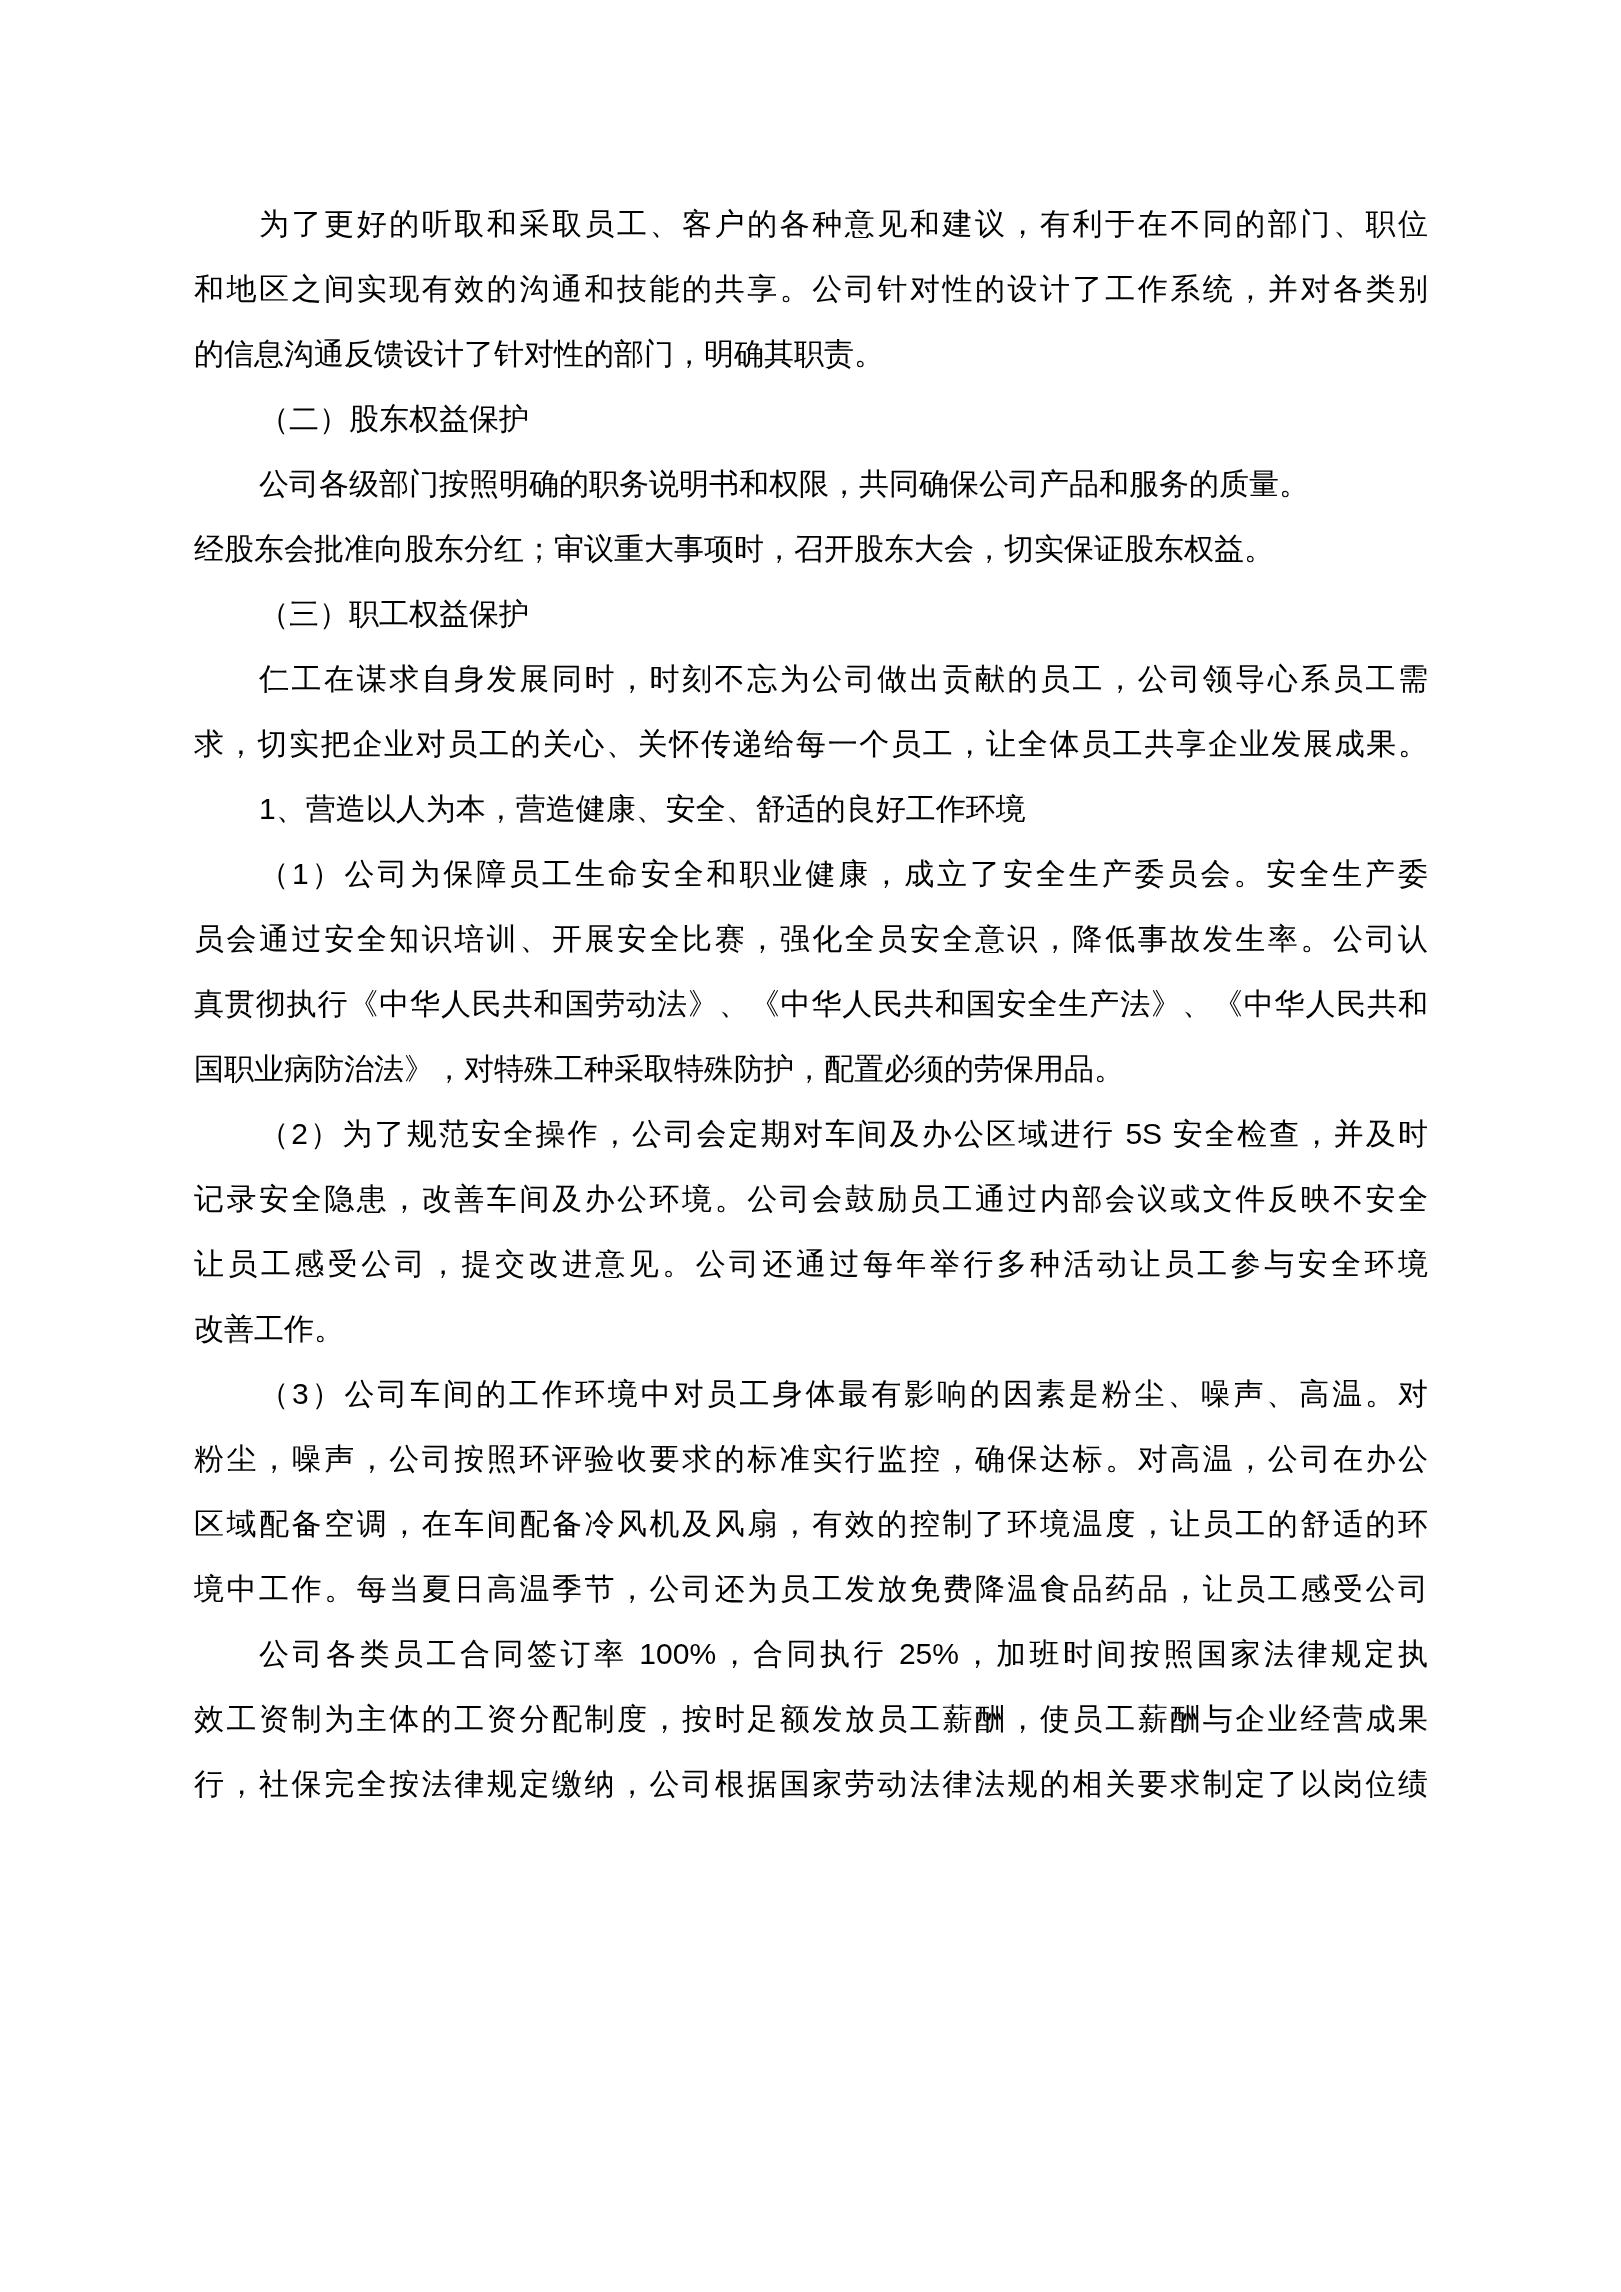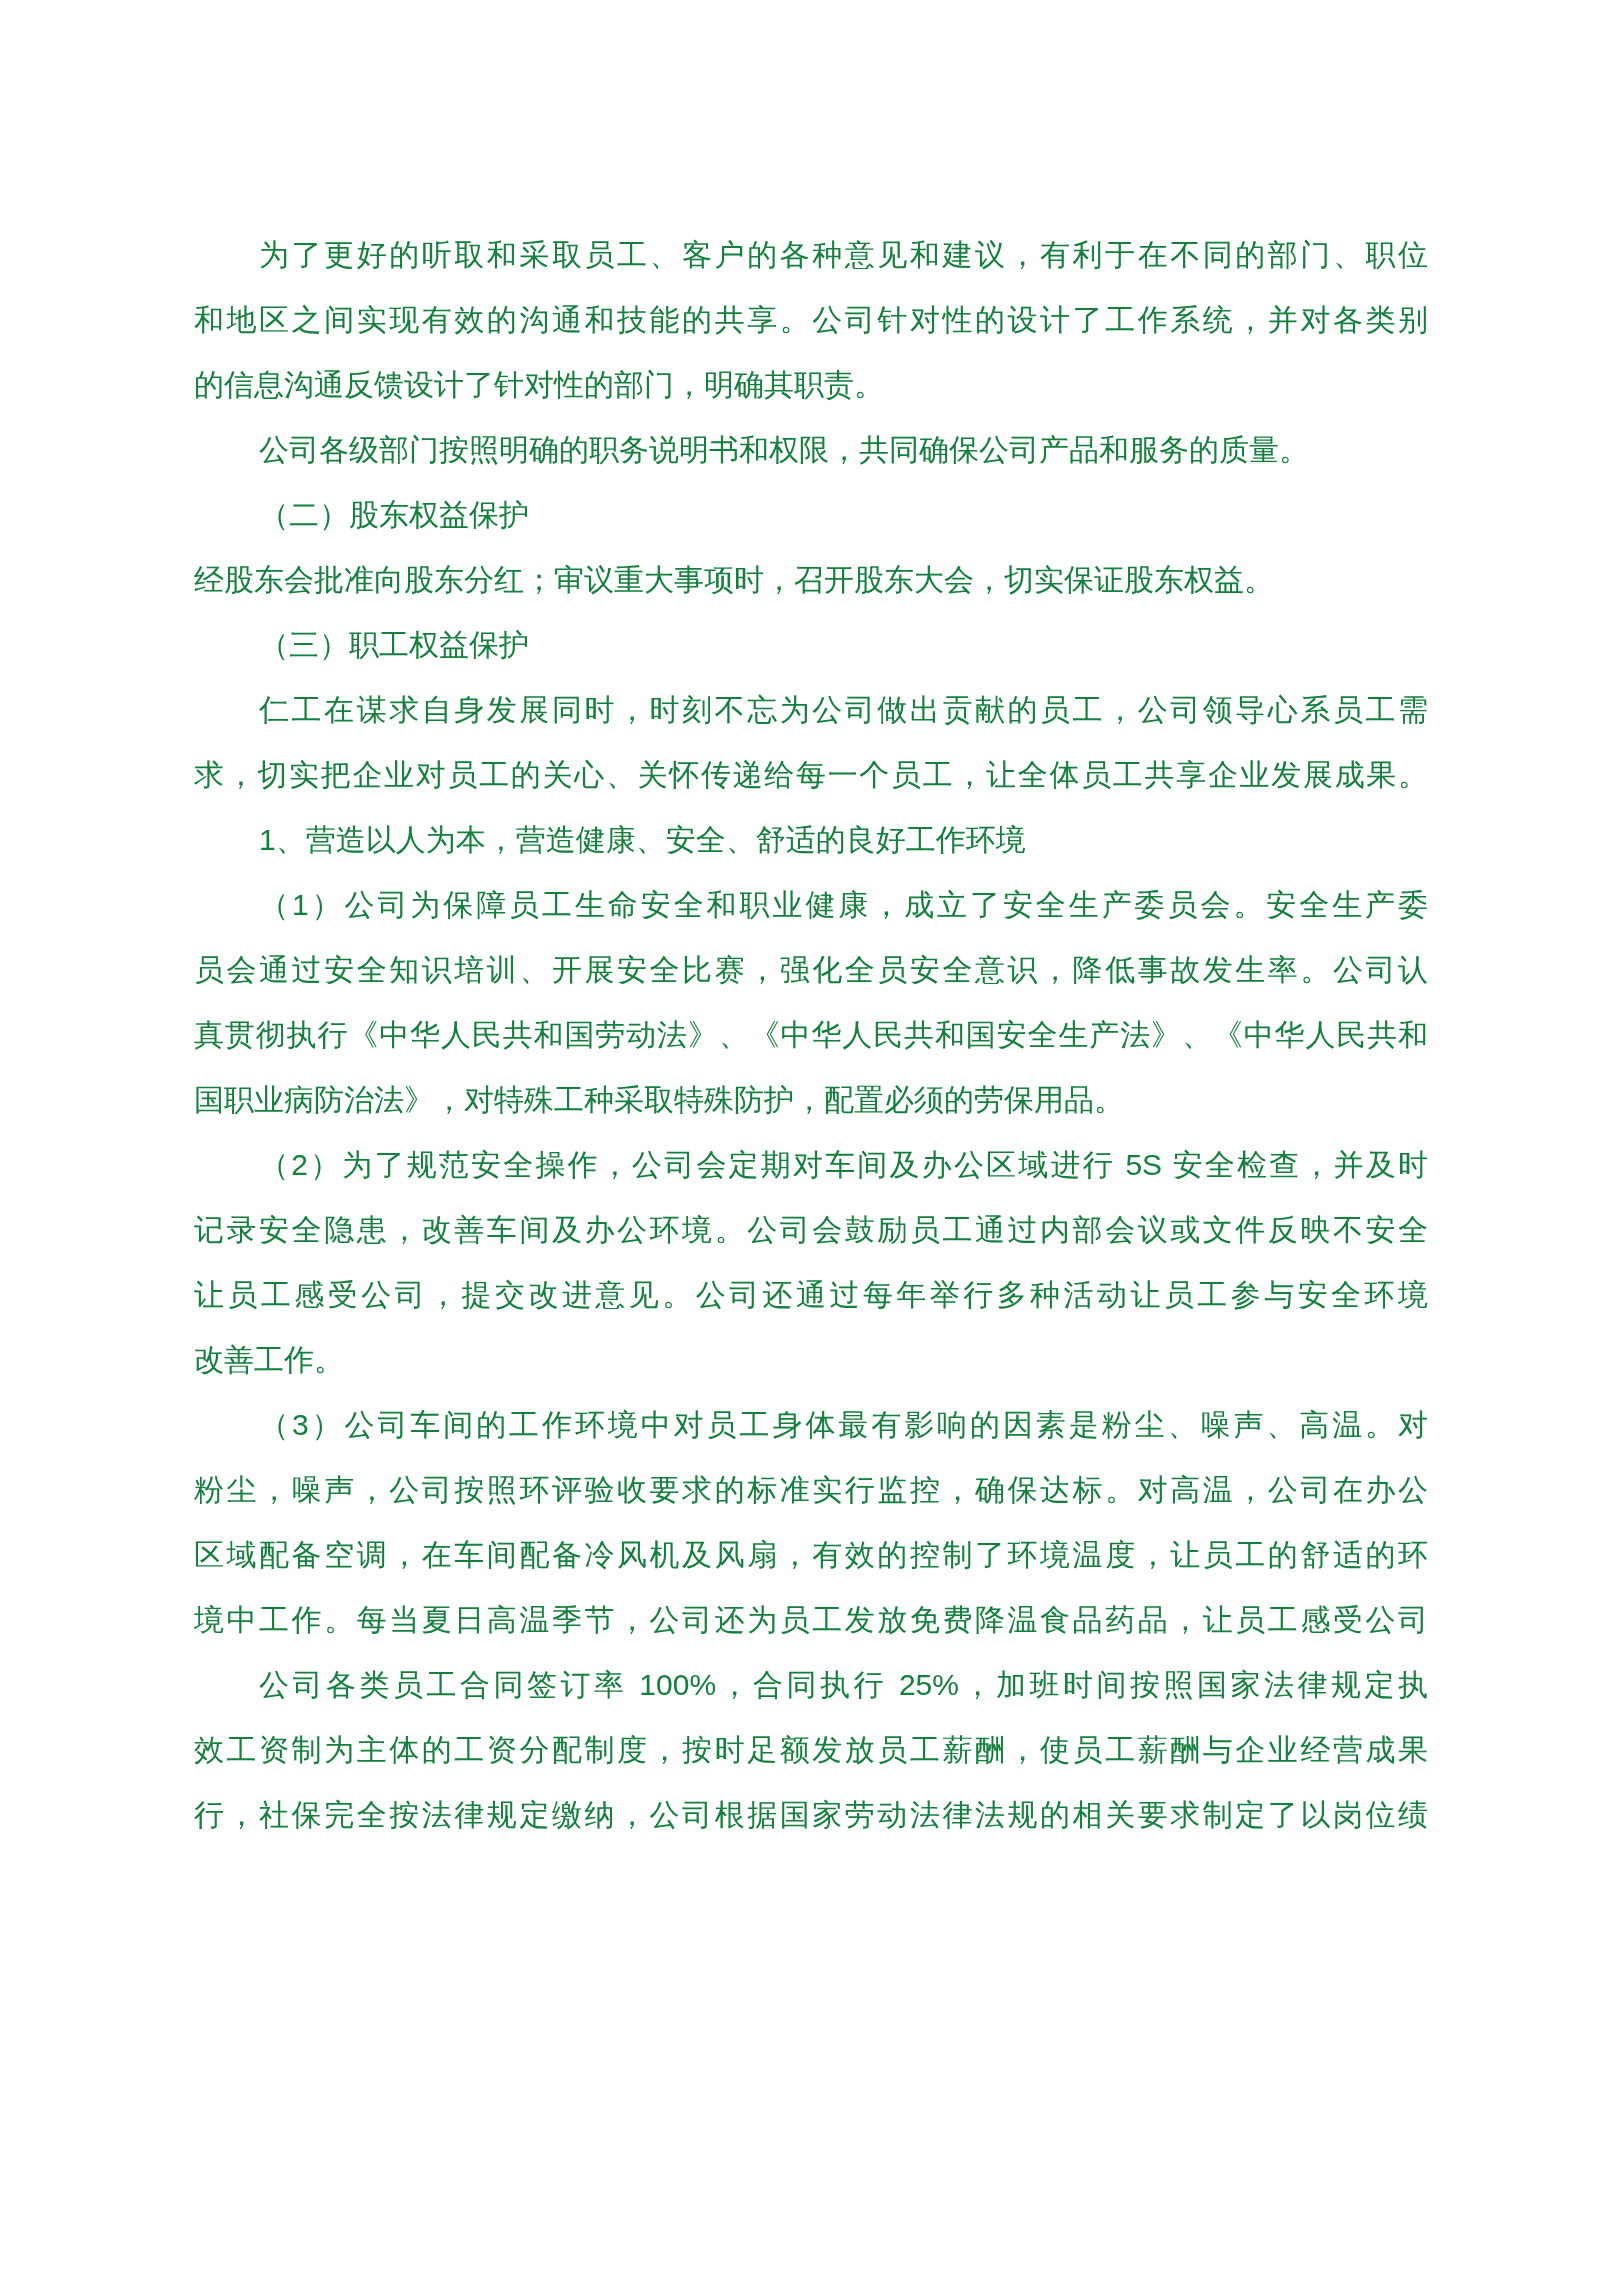--- a/index.html
+++ b/index.html
@@ -7,25 +7,25 @@
     position: relative;
     width: 1621px;
     height: 2293px;
     background: #ffffff;
     overflow: hidden;
     font-family: "Liberation Sans", sans-serif;
   }
   .text-body {
     position: absolute;
     left: 194px;
-    top: 222px;
+    top: 191px;
     width: 1234px;
     font-size: 30px;
     line-height: 65px;
-    color: #15803d;
+    color: #000000;
     font-weight: 400;
     letter-spacing: 0;
   }
   .line {
     text-align: justify;
     text-align-last: left;
     text-justify: inter-character;
     white-space: normal;
     min-height: 65px;
   }
@@ -33,22 +33,22 @@
   .line.i { text-indent: 65px; }
 </style>
 </head>
 <body>
 
 <div class="page">
   <div class="text-body">
       <div class="line i j">为了更好的听取和采取员工、客户的各种意见和建议，有利于在不同的部门、职位</div>
       <div class="line j">和地区之间实现有效的沟通和技能的共享。公司针对性的设计了工作系统，并对各类别</div>
       <div class="line">的信息沟通反馈设计了针对性的部门，明确其职责。</div>
+      <div class="line i">（二）股东权益保护</div>
       <div class="line i">公司各级部门按照明确的职务说明书和权限，共同确保公司产品和服务的质量。</div>
-      <div class="line i">（二）股东权益保护</div>
       <div class="line">经股东会批准向股东分红；审议重大事项时，召开股东大会，切实保证股东权益。</div>
       <div class="line i">（三）职工权益保护</div>
       <div class="line i j">仁工在谋求自身发展同时，时刻不忘为公司做出贡献的员工，公司领导心系员工需</div>
       <div class="line j">求，切实把企业对员工的关心、关怀传递给每一个员工，让全体员工共享企业发展成果。</div>
       <div class="line i">1、营造以人为本，营造健康、安全、舒适的良好工作环境</div>
       <div class="line i j">（1）公司为保障员工生命安全和职业健康，成立了安全生产委员会。安全生产委</div>
       <div class="line j">员会通过安全知识培训、开展安全比赛，强化全员安全意识，降低事故发生率。公司认</div>
       <div class="line j">真贯彻执行《中华人民共和国劳动法》、《中华人民共和国安全生产法》、《中华人民共和</div>
       <div class="line">国职业病防治法》，对特殊工种采取特殊防护，配置必须的劳保用品。</div>
       <div class="line i j">（2）为了规范安全操作，公司会定期对车间及办公区域进行 5S 安全检查，并及时</div>

